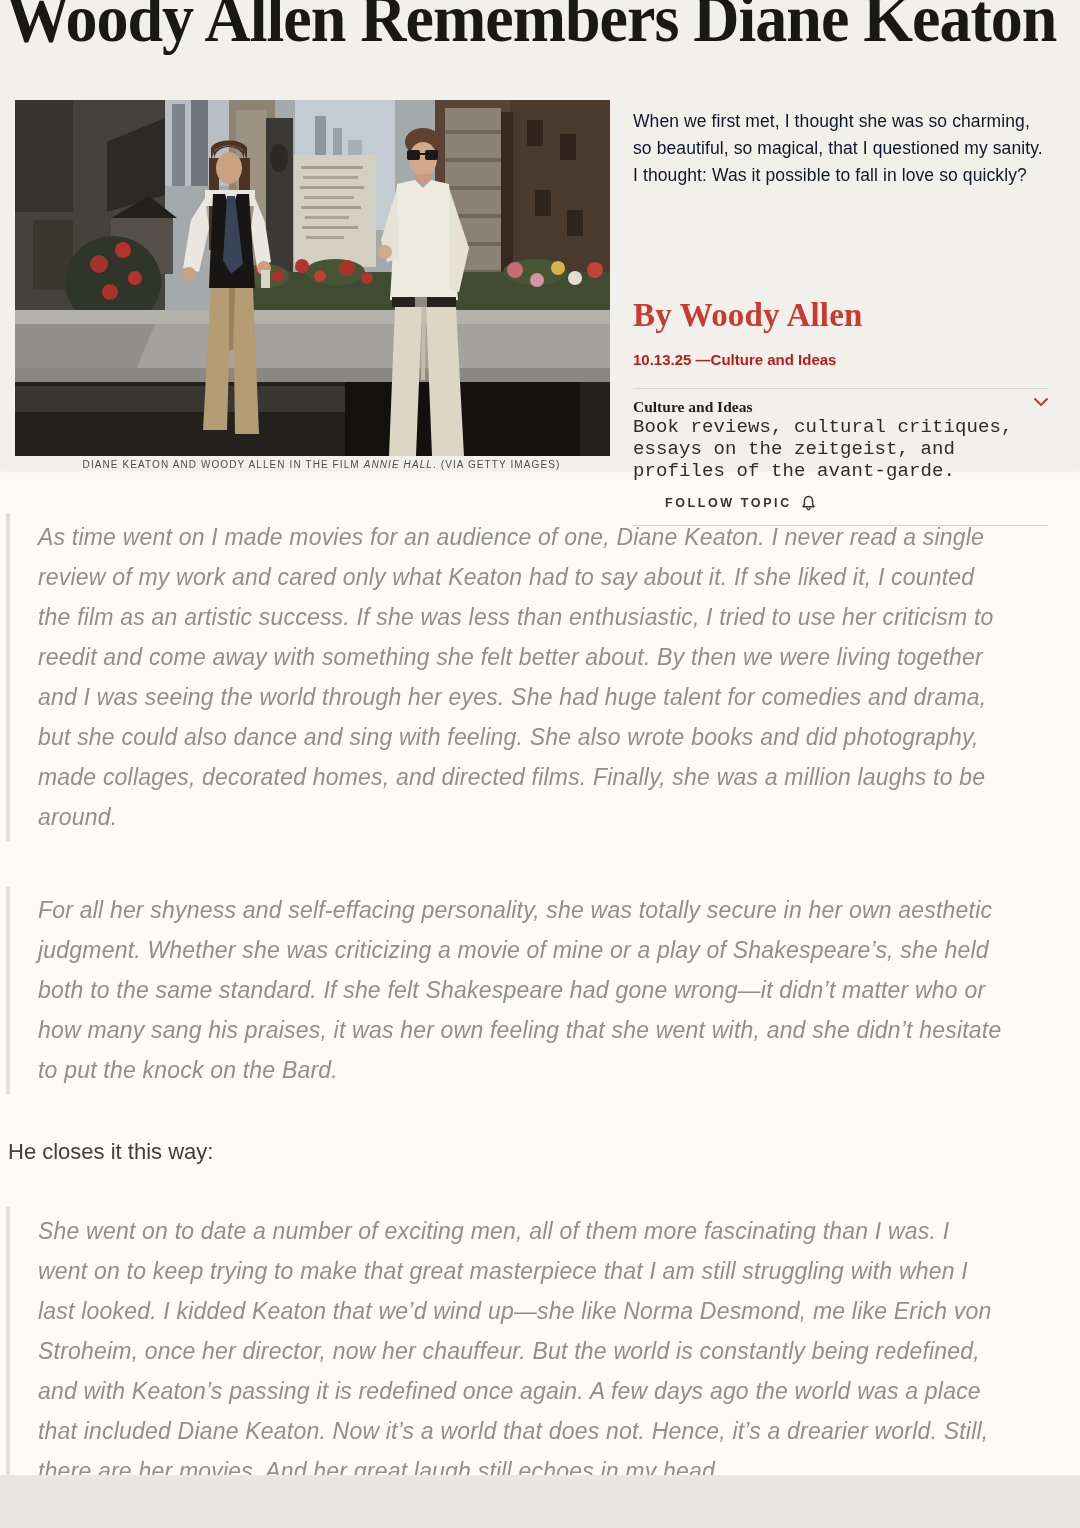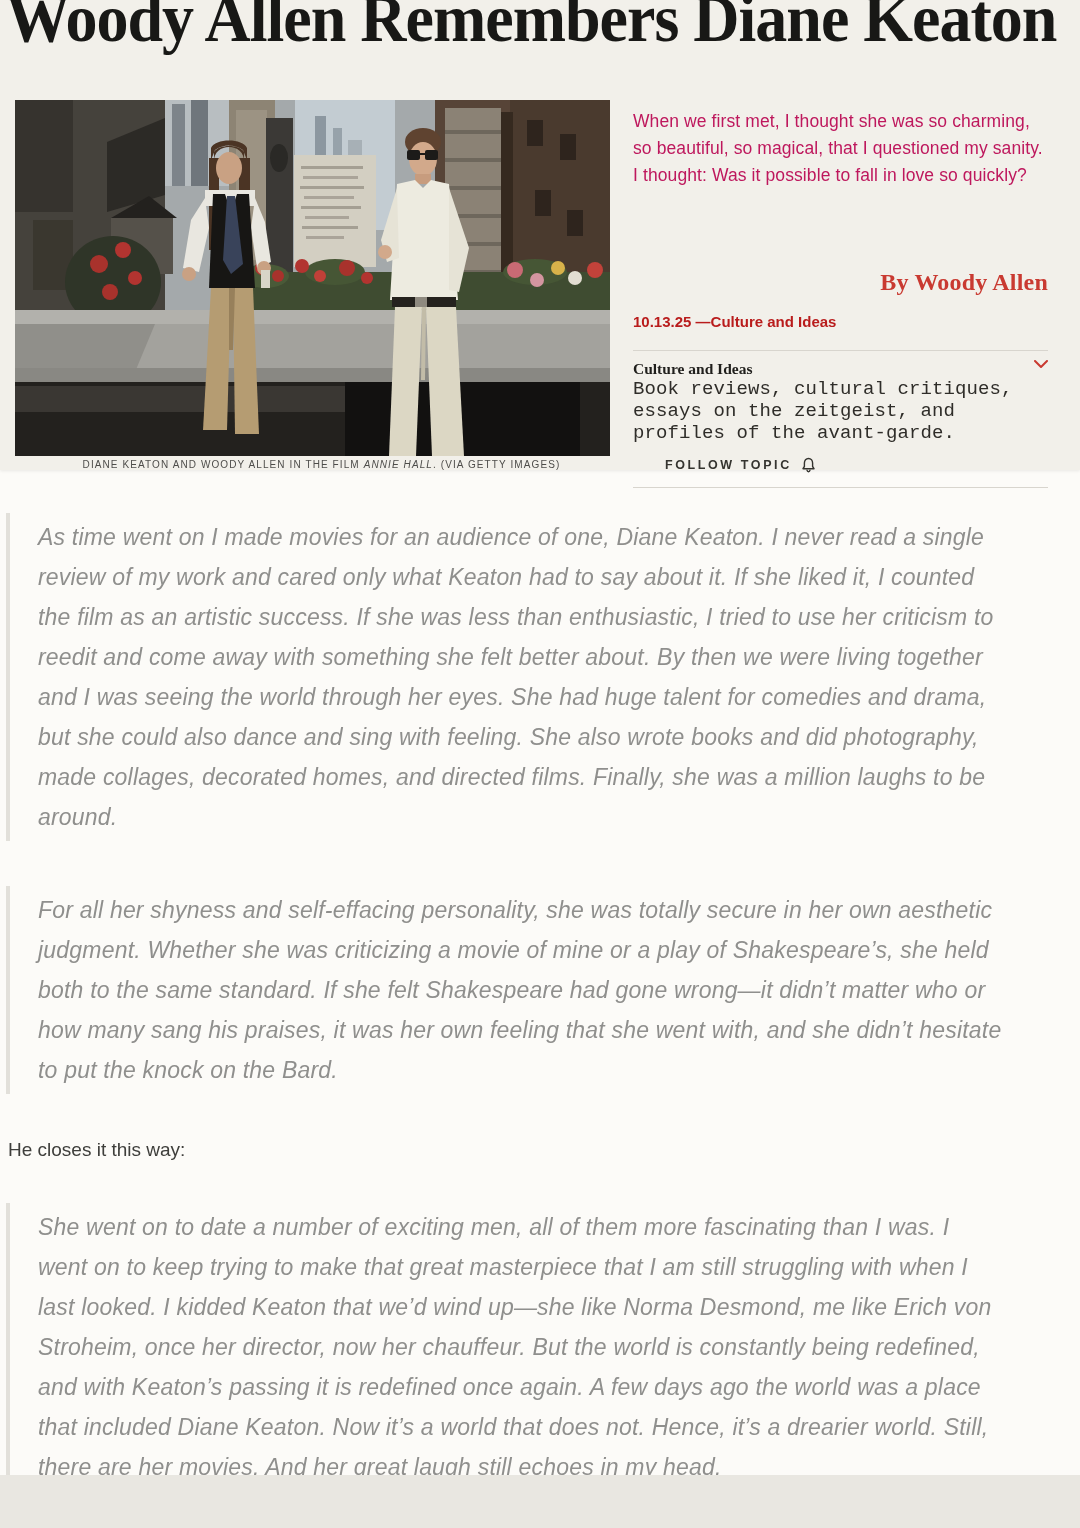--- a/index.html
+++ b/index.html
@@ -30,26 +30,26 @@
   .photo-caption {
     position:absolute; left:24px; top:459px; width:595px;
     text-align:center;
     font-size:10px; font-weight:400; letter-spacing:1.1px;
     color:#4E4D4A;
   }
   .photo-caption .film { font-style:italic; }
   
   .right-col { position:absolute; left:633px; top:108px; width:415px; }
   .pull-quote {
-    font-size:17.5px; line-height:27px; color:#be185d; letter-spacing:0.1px;
+    font-size:17.5px; line-height:27px; color:#0f172a; letter-spacing:0.1px;
   }
   .byline {
-    margin-top:80px;
+    margin-top:108px;
     font-family:"Liberation Serif", serif;
-    font-weight:700; font-size:24px; color:#C93A31; letter-spacing:0.2px;text-align:right;
+    font-weight:700; font-size:33px; color:#C93A31; letter-spacing:0.2px;
   }
   .dateline {
     margin-top:17px; font-size:15px; font-weight:700; color:#b91c1c;
   }
   .topic-box { margin-top:20px; border-top:1px solid #D8D5CE; border-bottom:1px solid #D8D5CE; padding:9px 0 14px 0; }
   .topic-head-row { display:flex; align-items:flex-start; justify-content:space-between; }
   .topic-name {
     font-family:"Liberation Serif", serif; font-weight:700;
     font-size:15.5px; color:#201F1C;
   }
@@ -71,21 +71,21 @@
   .article-body { position:absolute; top:492px; left:0; width:1080px; padding-top:21px; }
   blockquote {
     margin:0 0 45px 6px;
     border-left:4px solid #E2E0DA;
     padding:4px 78px 4px 28px;
     font-style:italic; font-size:23px; line-height:40px;
     color:#8F8F8D; letter-spacing:0.2px;
   }
   .interlude {
     margin:0 0 42px 8px;
-    font-size:19px; color:#3E3E3B;
+    font-size:22px; color:#3E3E3B;
   }
 </style>
 </head>
 <body>
 
 <div class="page">
 
   <header class="hero">
 
     <h1 class="headline">Woody Allen Remembers Diane Keaton</h1>

